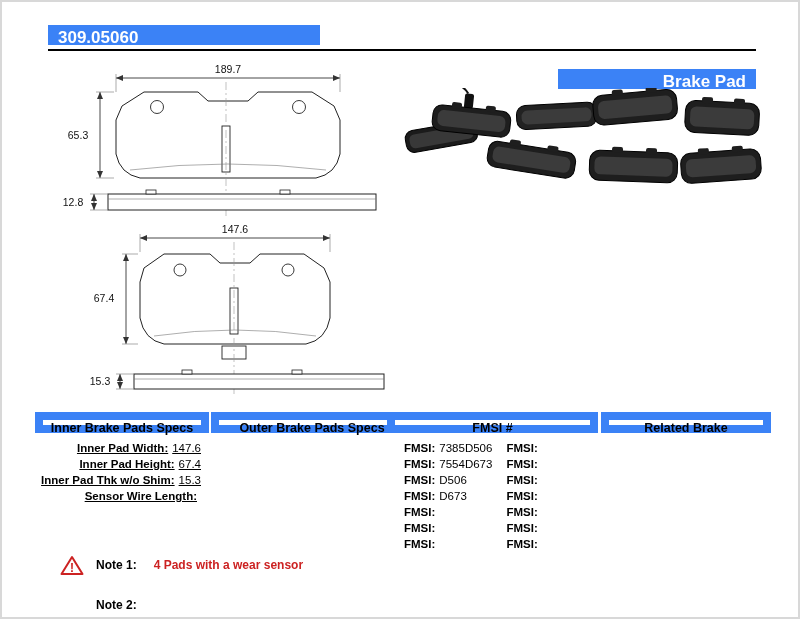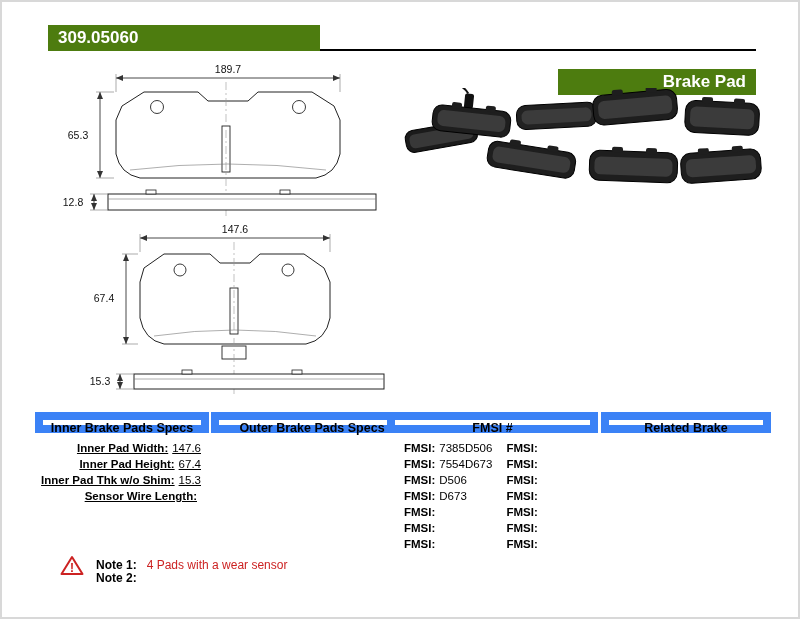--- a/index.html
+++ b/index.html
@@ -1,40 +1,40 @@
 <!DOCTYPE html>
 <html><head>
 <meta charset="utf-8">
 <style>
   html,body{margin:0;padding:0;background:#fff;}
   body{font-family:"Liberation Sans","DejaVu Sans",sans-serif;color:#000;}
   .page{position:relative;width:800px;height:619px;background:#fff;border:2px solid #d8d8d8;box-sizing:border-box;overflow:hidden;}
   
   .top-rule{position:absolute;left:46px;top:47px;width:708px;height:2px;background:#000;}
-  .hdr-bar{position:absolute;top:23px;height:26px;background:#4d7c0f;color:#fff;font-weight:bold;font-size:17px;line-height:26px;}
+  .hdr-bar{position:absolute;top:23px;height:20px;background:#3b82f6;color:#fff;font-weight:bold;font-size:17px;line-height:26px;}
   .hdr-left{left:46px;width:272px;padding-left:10px;box-sizing:border-box;}
   .hdr-right{left:556px;width:198px;text-align:right;padding-right:10px;box-sizing:border-box;margin-top:44px;}
   
   .drawing{position:absolute;}
   svg text.dim{font-family:"Liberation Sans","DejaVu Sans",sans-serif;font-size:10.5px;fill:#111;}
   svg text.wm{font-family:"Liberation Sans","DejaVu Sans",sans-serif;font-weight:bold;letter-spacing:3px;fill:#000;opacity:0.12;}
   
   .col-hdr{position:absolute;top:410px;height:21px;border:8px solid #3b82f6;box-sizing:border-box;
            font-weight:bold;font-size:12.5px;line-height:17px;text-align:center;background:#fff;}
   .col{position:absolute;top:438px;font-size:11.5px;line-height:16px;}
   .spec-row{white-space:nowrap;}
   .col.right .spec-row{text-align:right;text-decoration:underline;}
   .lbl{font-weight:bold;}
   .val{margin-left:4px;}
   .fmsi-wrap{display:flex;}
   .fmsi-col{width:105px;}
   
   .note-row{position:absolute;font-size:12px;line-height:16px;white-space:nowrap;}
   .note-label{font-weight:bold;}
-  .note-text{font-weight:normal;margin-left:10px;}
+  .note-text{font-weight:bold;margin-left:17px;}
   .warn{position:absolute;}
 </style>
 </head>
 <body>
 
 <div class="page">
 
   <div class="top-rule"></div>
   <div class="hdr-bar hdr-left">309.05060</div>
   <div class="hdr-bar hdr-right">Brake Pad</div>
@@ -208,17 +208,17 @@
   </div>
 
 
   <svg class="warn" style="left:58px;top:553px" width="24" height="21" viewBox="0 0 24 21">
     <path d="M12 2 L22.5 19 H1.5 Z" fill="none" stroke="#cc2222" stroke-width="2" stroke-linejoin="round"></path>
     <text x="12" y="17" text-anchor="middle" font-size="12" font-weight="bold" fill="#cc2222" font-family="Liberation Sans, DejaVu Sans, sans-serif">!</text>
   </svg>
   <div class="note-row" style="left:94px;top:555px">
     <span class="note-label">Note 1:</span><span class="note-text" style="color:#cc2222">4 Pads with a wear sensor</span>
   </div>
-  <div class="note-row" style="left:94px;top:568px">
+  <div class="note-row" style="left:94px;top:595px">
     <span class="note-label">Note 2:</span><span class="note-text" style="color:#cc2222"></span>
   </div>
 
 </div>
 
 </body></html>

